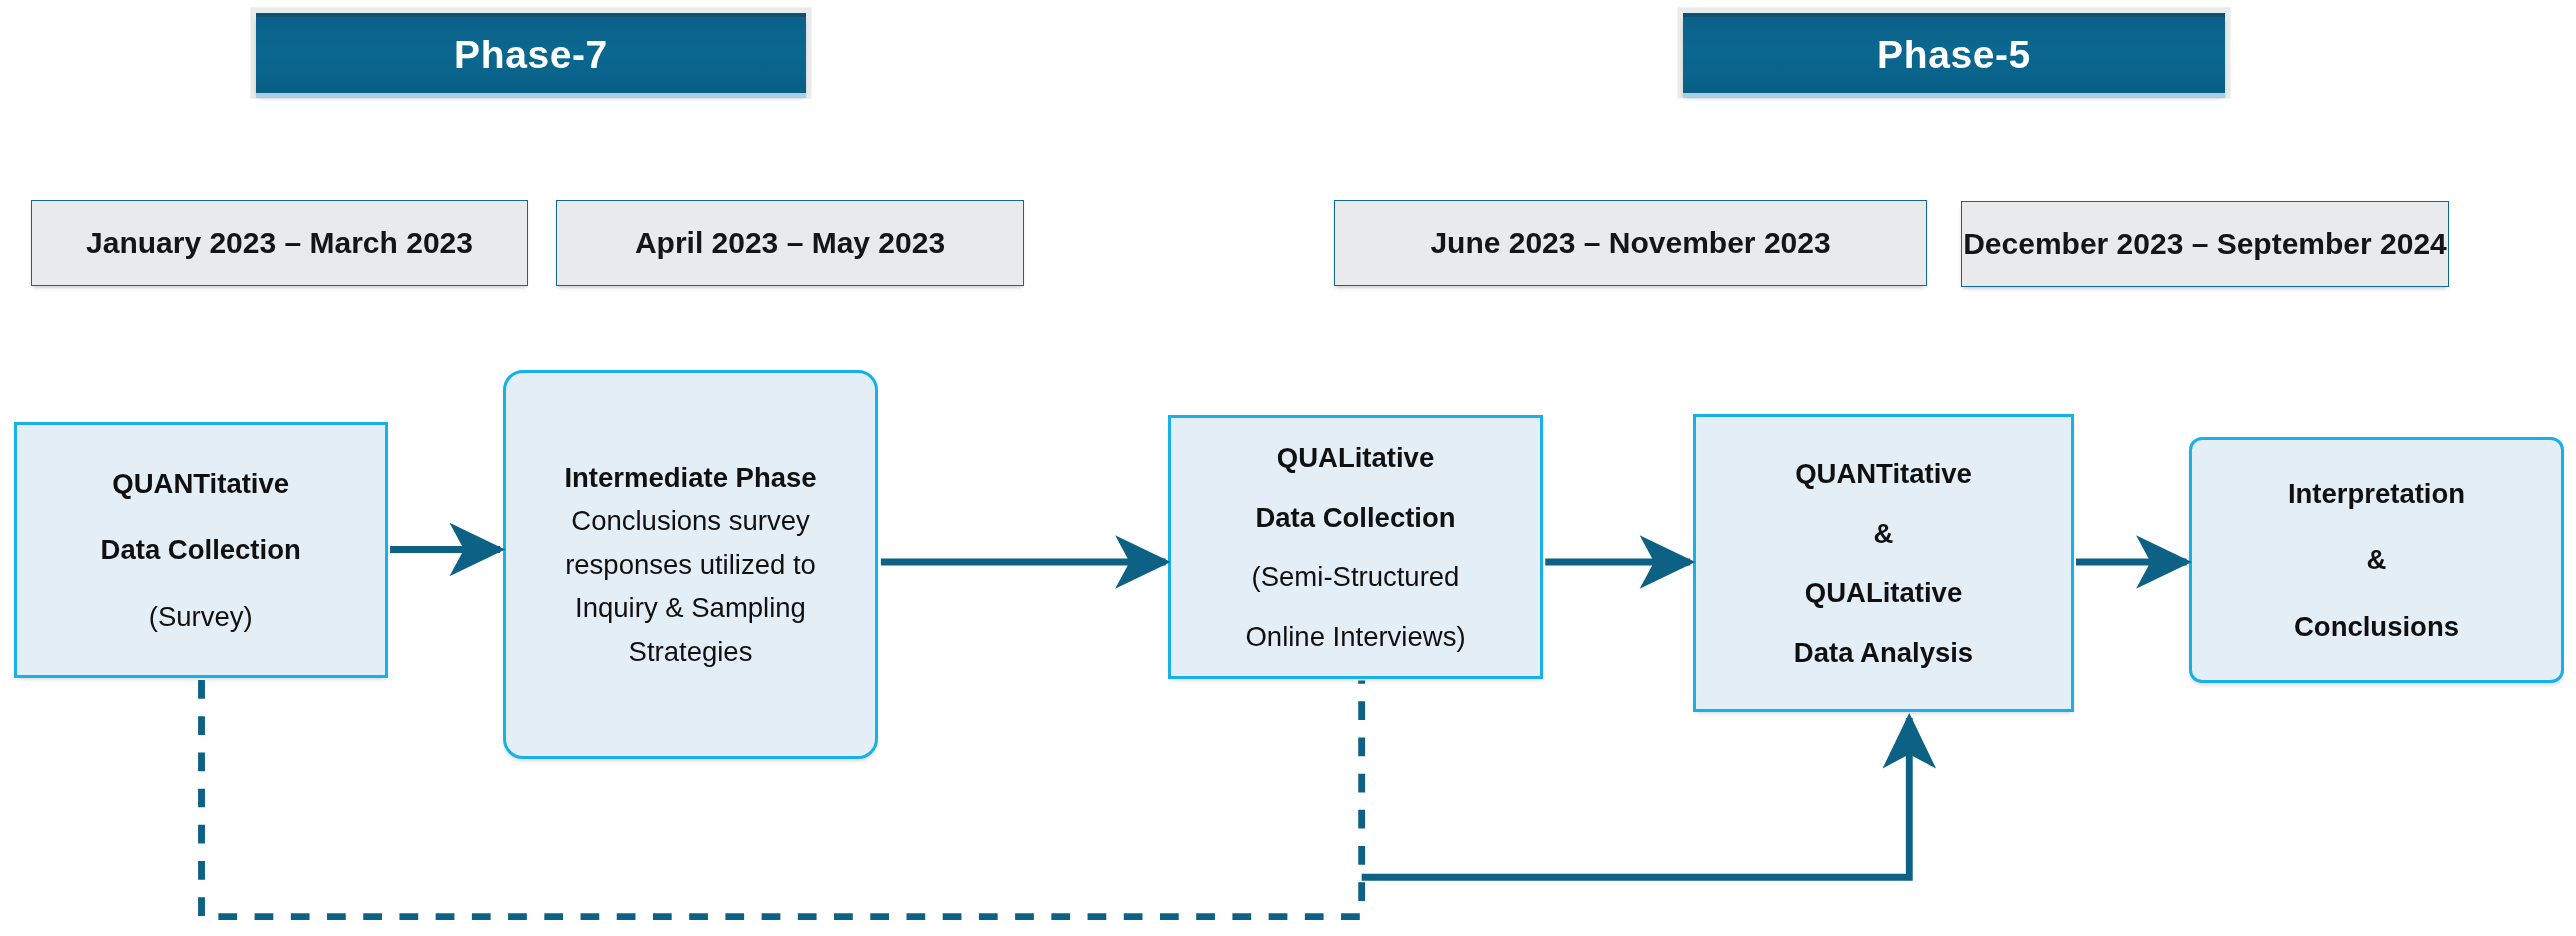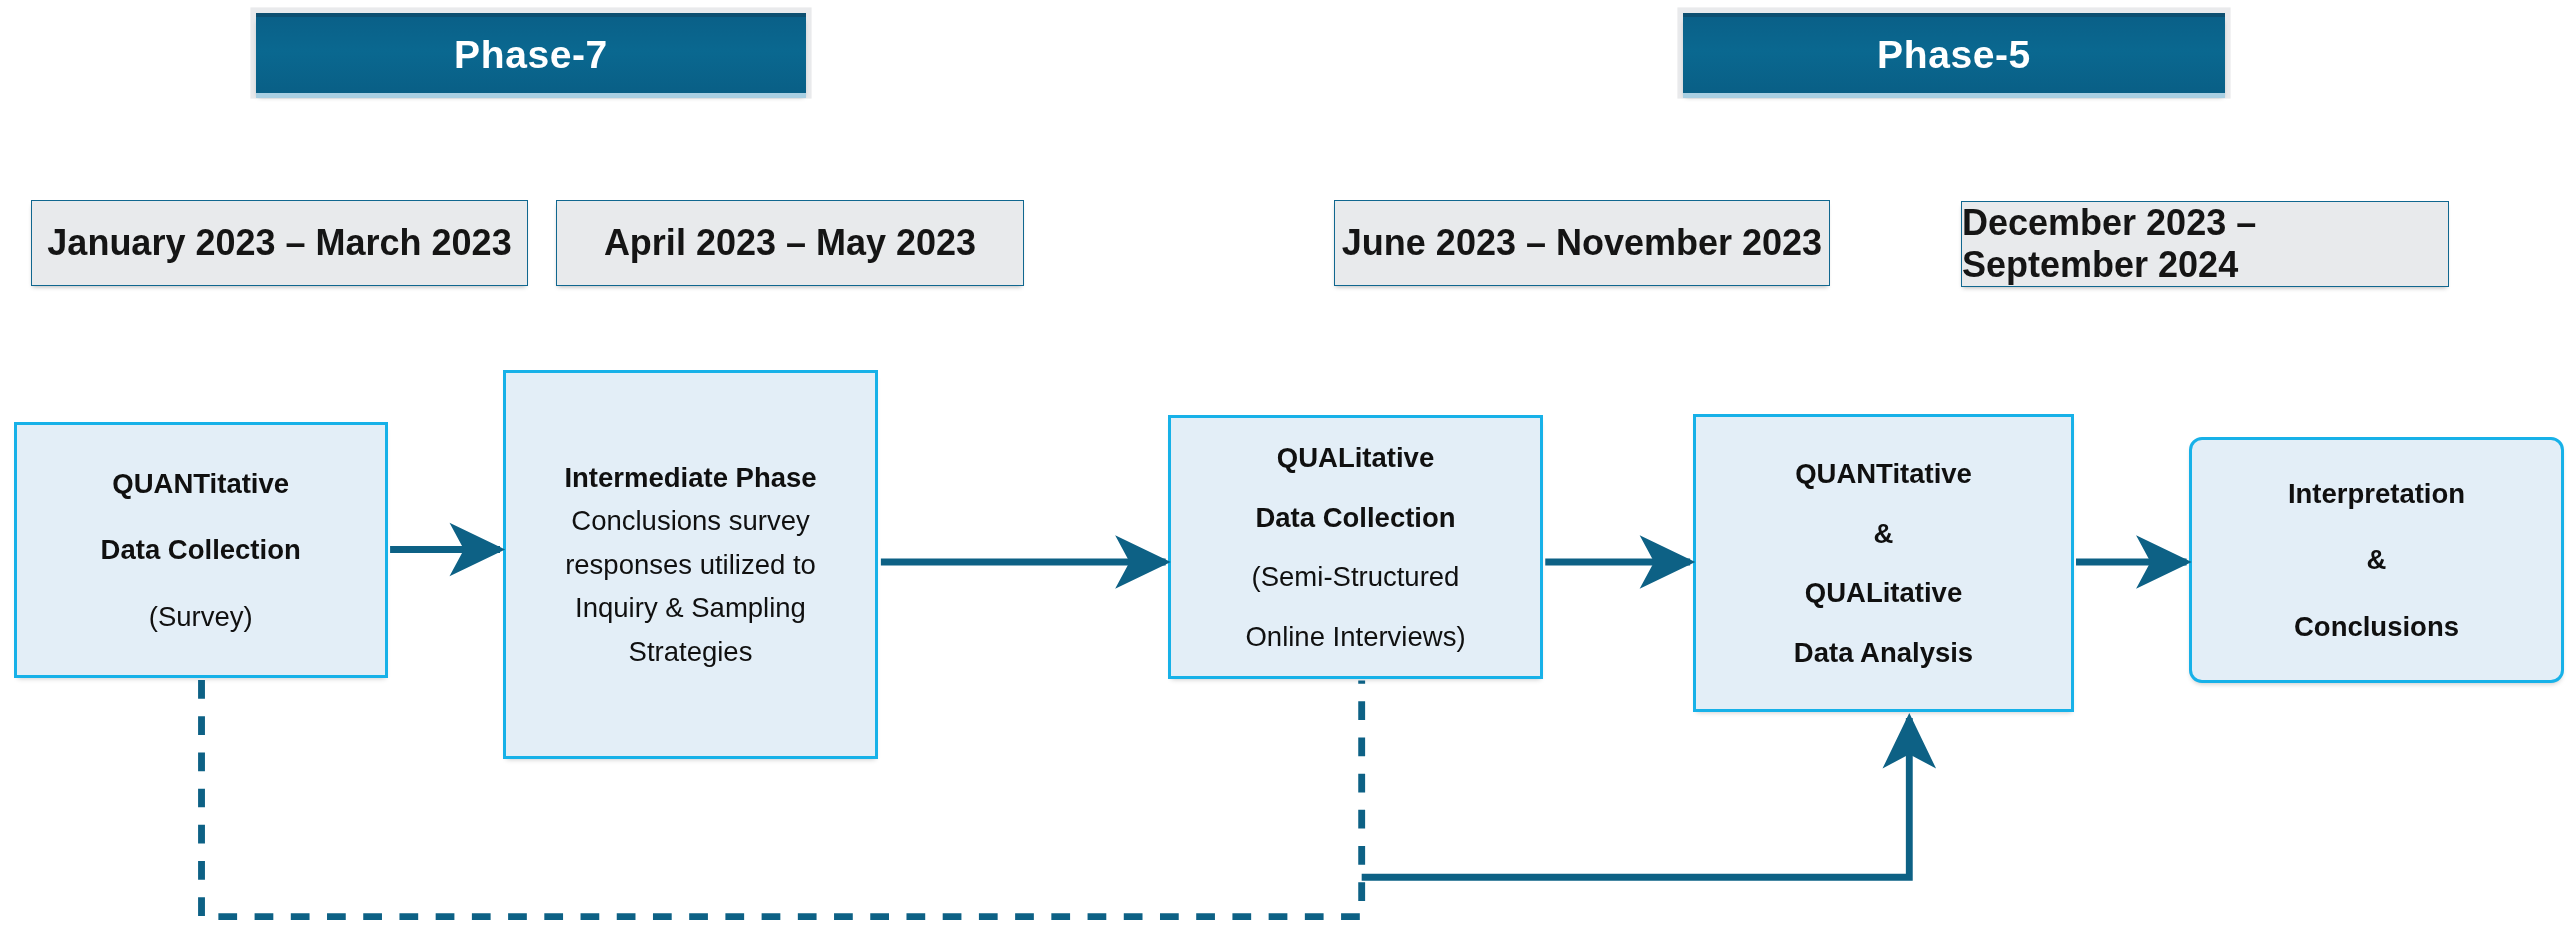--- a/index.html
+++ b/index.html
@@ -27,21 +27,21 @@
 
   
   .date-chip{
     position:absolute;
     background:#e8eaec;
     border:1.9px solid #10678f;
     box-sizing:border-box;
     display:flex;align-items:center;justify-content:center;
     color:#151515;
     font-weight:bold;
-    font-size:36px;
+    font-size:30px;
     box-shadow:0 3.1px 4.4px -1.9px rgba(0,0,0,0.28);
   }
 
   
   .proc-box{
     position:absolute;
     background:#e3eef7;
     border:3.7px solid #17b1e8;
     box-sizing:border-box;
     display:flex;flex-direction:column;
@@ -76,35 +76,35 @@
   </div>
 
   <div class="date-chip" style="left:31px;top:200px;width:497px;height:86px;">
     <span>January 2023 – March 2023</span>
   </div>
 
   <div class="date-chip" style="left:556px;top:200px;width:468px;height:86px;">
     <span>April 2023 – May 2023</span>
   </div>
 
-  <div class="date-chip" style="left:1334px;top:200px;width:496px;height:86px;">
+  <div class="date-chip" style="left:1334px;top:200px;width:593px;height:86px;">
     <span>June 2023 – November 2023</span>
   </div>
 
   <div class="date-chip" style="left:1961px;top:201px;width:488px;height:86px;">
     <span>December 2023 – September 2024</span>
   </div>
 
   <div class="proc-box roomy2" style="left:13.7px;top:422px;width:374px;height:256px;">
     <span class="ln bold">QUANTitative</span>
     <span class="ln bold">Data Collection</span>
     <span class="ln reg">(Survey)</span>
   </div>
 
-  <div class="proc-box tight" style="left:503px;top:370px;width:375px;height:389px;">
+  <div class="proc-box tight" style="left:503px;top:370px;width:375px;height:389px;border-radius:20px;">
     <span class="ln bold">Intermediate Phase</span>
     <span class="ln reg">Conclusions survey</span>
     <span class="ln reg">responses utilized to</span>
     <span class="ln reg">Inquiry &amp; Sampling</span>
     <span class="ln reg">Strategies</span>
   </div>
 
   <div class="proc-box roomy" style="left:1168px;top:415px;width:375px;height:264px;">
     <span class="ln bold">QUALitative</span>
     <span class="ln bold">Data Collection</span>

